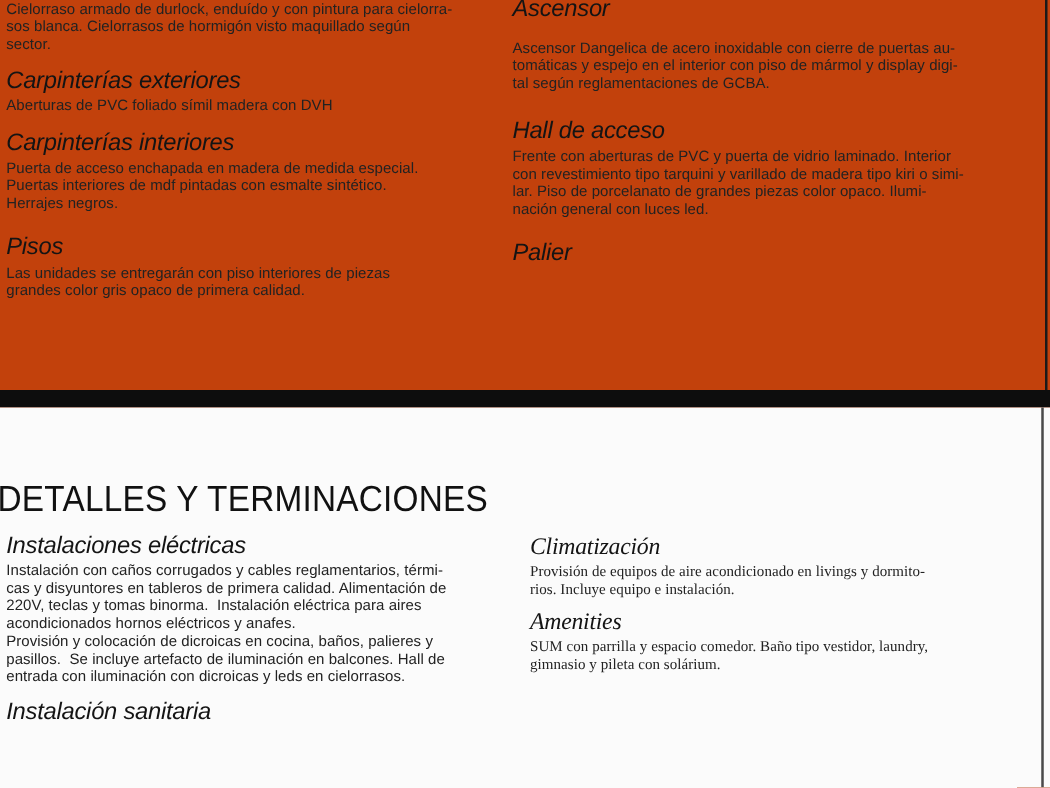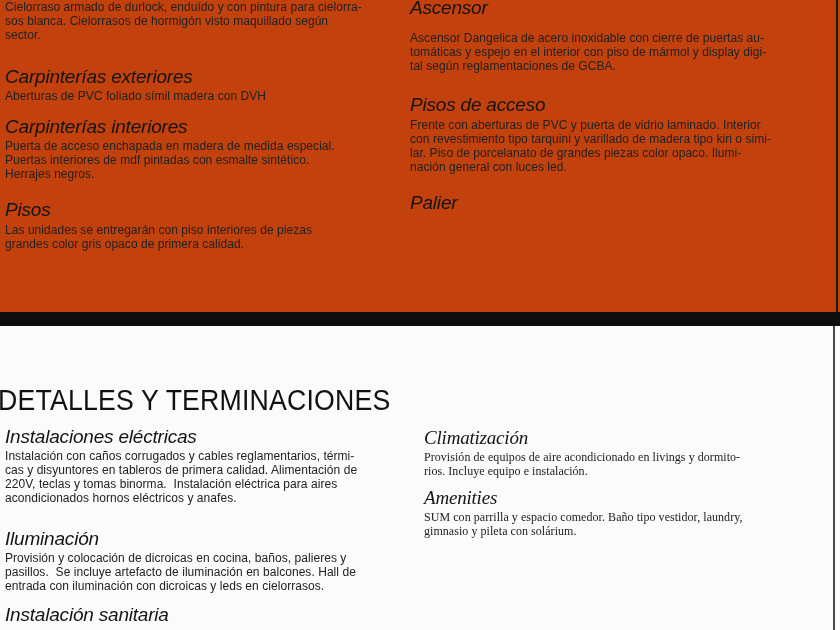--- a/index.html
+++ b/index.html
@@ -68,21 +68,21 @@
     line-height:32px;
     font-weight:400;
     letter-spacing:0.2px;
     color:#111111;
     white-space:pre;
     transform:scaleX(0.92);
     transform-origin:left center;
   }
   
   .tl .b0{margin-top:0;}
-  .tl .h1{margin-top:24px;} .tl .b1{margin-top:1px;}
+  .tl .h1{margin-top:12px;} .tl .b1{margin-top:1px;}
   .tl .h2{margin-top:13px;} .tl .b2{margin-top:1px;}
   .tl .h3{margin-top:18px;} .tl .b3{margin-top:2px;}
   
   .tr .h0{margin-top:-3px;} .tr .b0{margin-top:12px;}
   .tr .h1{margin-top:21px;} .tr .b1{margin-top:2px;}
   .tr .h2{margin-top:18px;} .tr .b2{margin-top:2px;}
   
   .bl .h0{margin-top:0;}    .bl .b0{margin-top:1px;}
   .bl .h1{margin-top:23px;} .bl .b1{margin-top:1px;}
   .bl .h2{margin-top:11px;}
@@ -109,21 +109,21 @@
     <div class="blk-heading h3">Pisos</div>
     <div class="blk-body b3">Las unidades se entregarán con piso interiores de piezas
 grandes color gris opaco de primera calidad.</div>
   </div>
 
   <div class="col tr" style="left:410px;top:0;width:415px;">
     <div class="blk-heading h0">Ascensor</div>
     <div class="blk-body b0">Ascensor Dangelica de acero inoxidable con cierre de puertas au-
 tomáticas y espejo en el interior con piso de mármol y display digi-
 tal según reglamentaciones de GCBA.</div>
-    <div class="blk-heading h1">Pisos de acceso</div>
+    <div class="blk-heading h1">Hall de acceso</div>
     <div class="blk-body b1">Frente con aberturas de PVC y puerta de vidrio laminado. Interior
 con revestimiento tipo tarquini y varillado de madera tipo kiri o simi-
 lar. Piso de porcelanato de grandes piezas color opaco. Ilumi-
 nación general con luces led.</div>
     <div class="blk-heading h2">Palier</div>
   </div>
 
   <div class="rule-right-top"></div>
 
   <div class="divider-bar"></div>
@@ -132,21 +132,20 @@
   <div class="rule-right-bottom"></div>
 
   <div class="section-title">DETALLES Y TERMINACIONES</div>
 
   <div class="col bl" style="left:5px;top:426px;width:400px;">
     <div class="blk-heading h0">Instalaciones eléctricas</div>
     <div class="blk-body b0">Instalación con caños corrugados y cables reglamentarios, térmi-
 cas y disyuntores en tableros de primera calidad. Alimentación de
 220V, teclas y tomas binorma.  Instalación eléctrica para aires
 acondicionados hornos eléctricos y anafes.</div>
-    <div class="blk-heading h1">Iluminación</div>
     <div class="blk-body b1">Provisión y colocación de dicroicas en cocina, baños, palieres y
 pasillos.  Se incluye artefacto de iluminación en balcones. Hall de
 entrada con iluminación con dicroicas y leds en cielorrasos.</div>
     <div class="blk-heading h2">Instalación sanitaria</div>
   </div>
 
   <div class="col br" style="left:424px;top:427px;width:420px;font-family:Liberation Serif, serif;">
     <div class="blk-heading h0">Climatización</div>
     <div class="blk-body b0">Provisión de equipos de aire acondicionado en livings y dormito-
 rios. Incluye equipo e instalación.</div>

